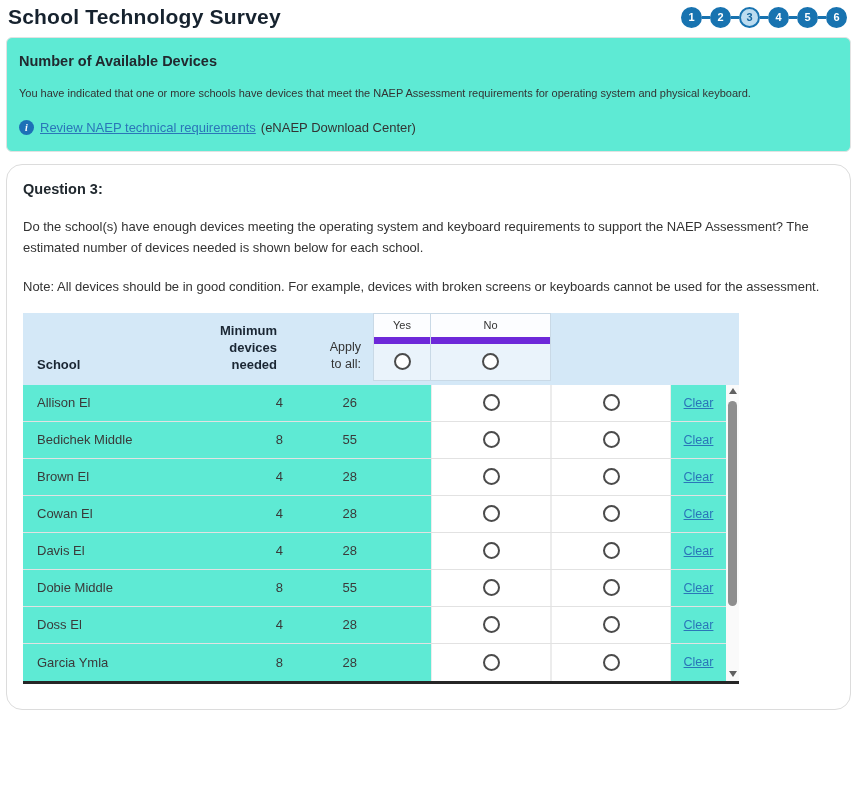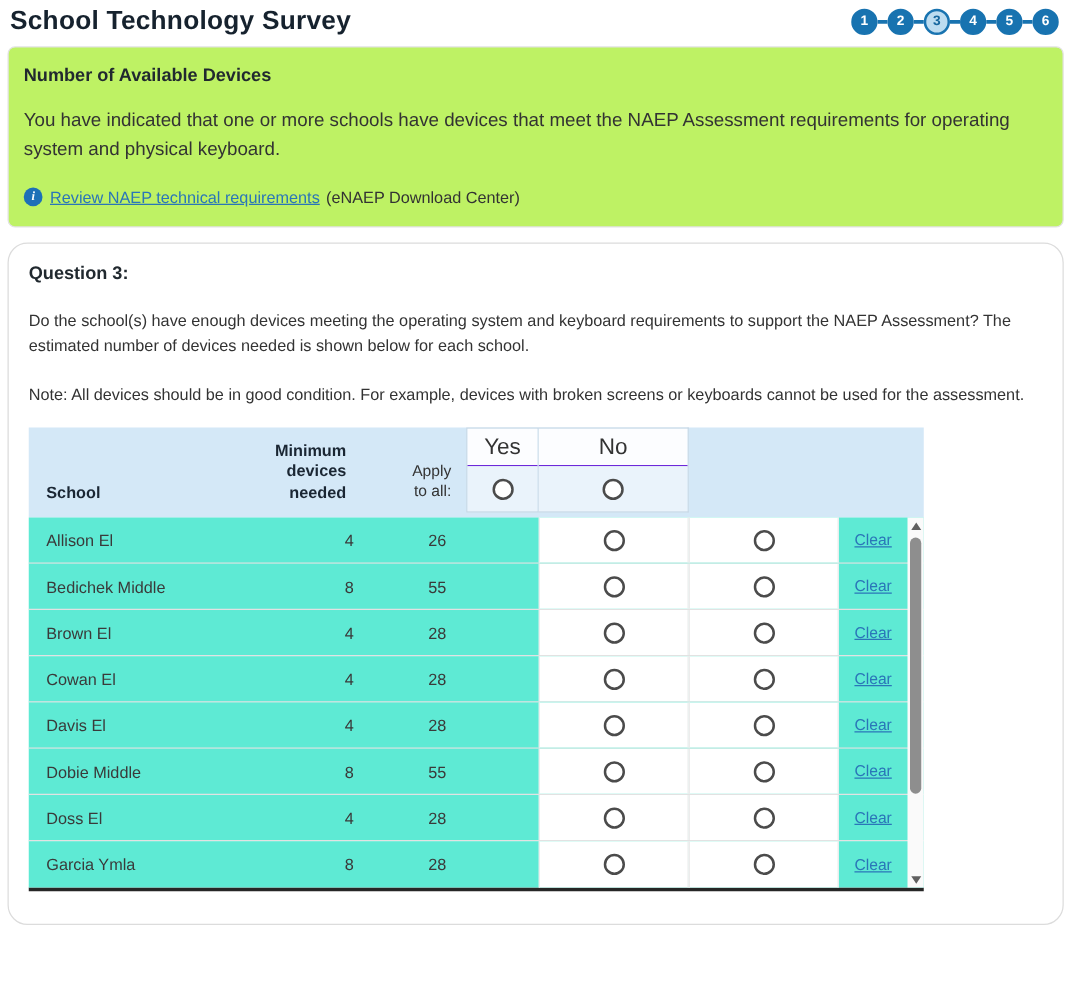--- a/index.html
+++ b/index.html
@@ -13,25 +13,25 @@
   .step-circle {
     width:21px; height:21px; border-radius:50%; background:#1873b0; color:#fff;
     font-size:11px; font-weight:bold; display:flex; align-items:center; justify-content:center;
     border:2px solid #1873b0; cursor:pointer; flex:0 0 auto;
   }
   .step-circle.active { background:#bcdcf0; color:#16679e; border-color:#1873b0; }
   .step-connector { width:8px; height:3px; background:#1873b0; flex:0 0 auto; }
 
   
   .info-panel {
-    margin:2px 6px 12px 6px; background:#bef264; border:1px solid #e2e2e2; border-radius:6px;
+    margin:2px 6px 12px 6px; background:#5eead4; border:1px solid #e2e2e2; border-radius:6px;
     padding:15px 12px 16px 12px;
   }
   .info-heading { font-size:14.5px; font-weight:bold; color:#21292f; margin-bottom:16px; }
-  .info-body { font-size:15px; color:#333; line-height:1.55; margin-bottom:18px; max-width:810px; }
+  .info-body { font-size:11px; color:#333; line-height:1.55; margin-bottom:18px; max-width:810px; }
   .info-linkrow { display:flex; align-items:center; font-size:13px; color:#333; }
   .info-icon {
     width:15px; height:15px; border-radius:50%; background:#1d70b7; color:#fff; font-size:10px;
     font-weight:bold; font-family:"Liberation Serif", serif; font-style:italic;
     display:inline-flex; align-items:center; justify-content:center; margin-right:6px; flex:0 0 auto;
   }
   a.blue-link { color:#2a76b8; text-decoration:underline; cursor:pointer; }
   .link-suffix { margin-left:5px; }
 
   
@@ -47,22 +47,22 @@
   .survey-table { width:716px; margin-left:4px; position:relative; border-bottom:3px solid #262626; }
   .t-header, .t-row { display:grid; grid-template-columns:212px 58px 80px 58px 120px 120px 1fr; }
   .t-header { background:#d4e8f7; height:72px; }
   .h-cell { display:flex; align-items:flex-end; padding-bottom:13px; font-size:13px; color:#1a2633; }
   .h-school { font-weight:bold; padding-left:14px; }
   .h-grade { font-weight:bold; justify-content:flex-end; padding-right:10px; }
   .h-devices { font-weight:bold; justify-content:flex-end; padding-right:16px; text-align:right; line-height:1.3; padding-bottom:11px; }
   .h-apply { justify-content:flex-end; padding-right:12px; text-align:right; font-size:12.5px; color:#333; line-height:1.3; padding-bottom:13px; font-weight:normal; }
   .h-choice { height:68px; display:flex; flex-direction:column; border:1px solid #c9d9e6; }
   .h-no.h-choice { border-left:none; }
-  .choice-label { height:30px; background:#fcfdff; border-bottom:1px solid #6d28d9;
-    display:flex; align-items:center; justify-content:center; font-size:18px; color:#333; }
+  .choice-label { height:30px; background:#fcfdff; border-bottom:7px solid #6d28d9;
+    display:flex; align-items:center; justify-content:center; font-size:11px; color:#333; }
   .choice-radio { flex:1; background:#eaf3fb; display:flex; align-items:center; justify-content:center; }
   .h-spacer { }
 
   .t-body { }
   .t-row { height:37px; background:#5eead4; border-bottom:1px solid #e2e2e2; padding-right:13px; }
   .t-row:last-child { border-bottom:none; }
   .c-cell { display:flex; align-items:center; font-size:13px; color:#3a3a3a; }
   .c-school { padding-left:14px; }
   .c-grade { justify-content:flex-end; padding-right:10px; }
   .c-devices { justify-content:flex-end; padding-right:16px; }

